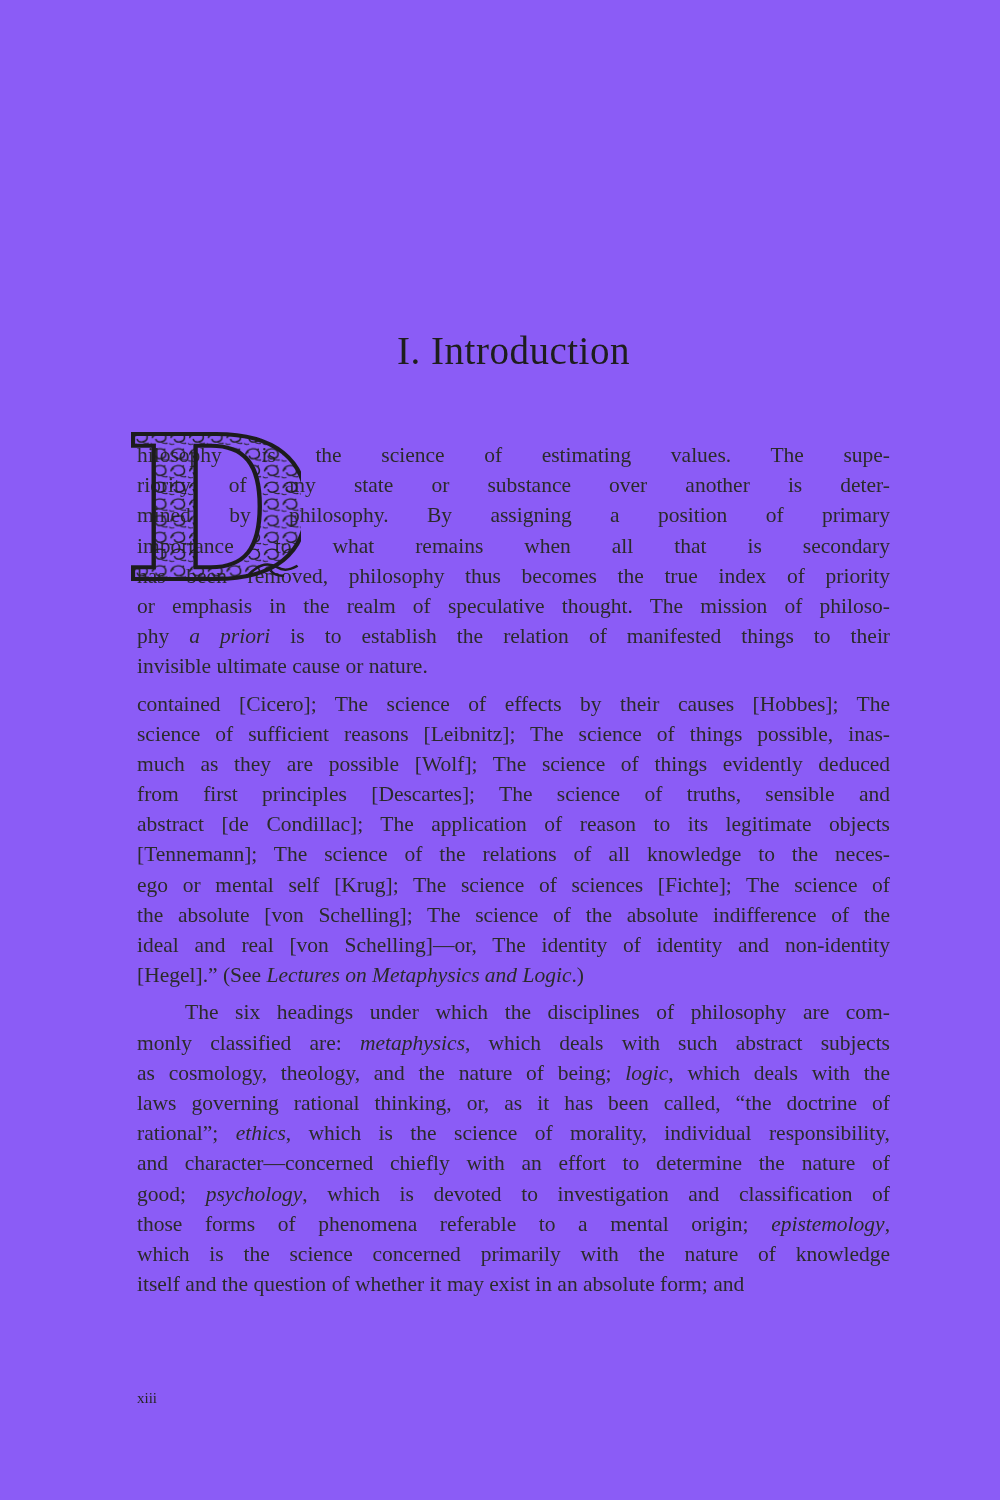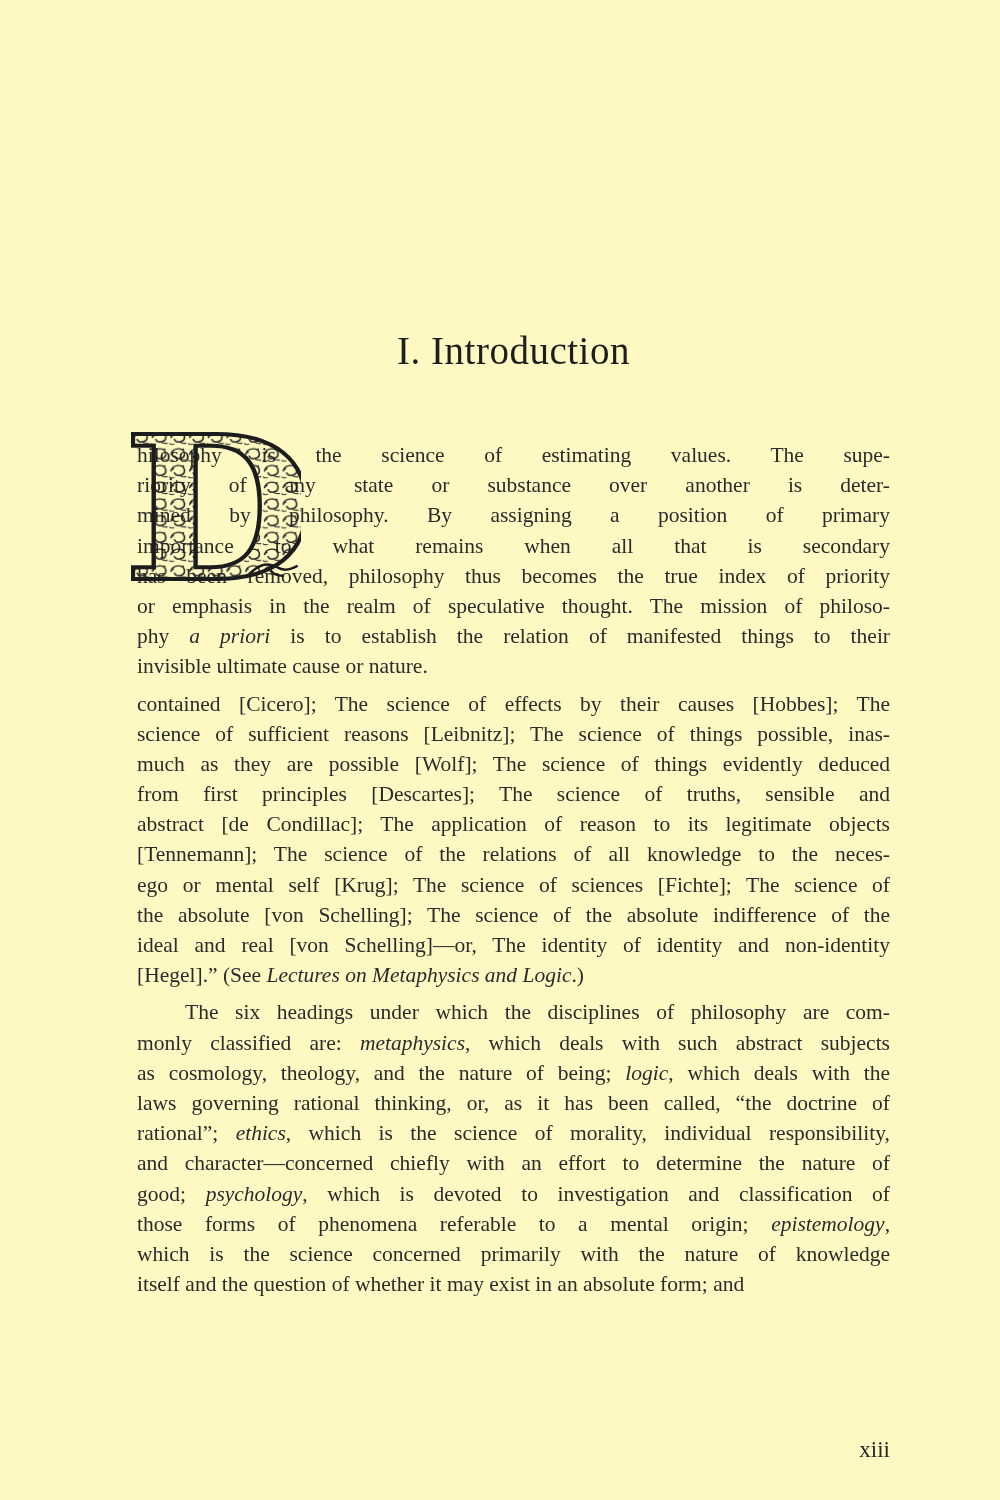--- a/index.html
+++ b/index.html
@@ -1,20 +1,20 @@
 <!DOCTYPE html>
 <html><head>
 <meta charset="utf-8">
 <style>
   html, body { margin: 0; padding: 0; background: #ffffff; }
   .page {
     position: relative;
     width: 1000px;
     height: 1500px;
-    background: #fef9c3;
+    background: #8b5cf6;
     font-family: "Liberation Serif", serif;
     color: #2b2b2b;
     overflow: hidden;
   }
   .title {
     position: absolute;
     top: 327px;
     left: 137px;
     width: 753px;
     text-align: center;
@@ -43,25 +43,25 @@
   .line.para-end { text-align-last: left; }
   .drop-cap {
     position: absolute;
     left: -6px;
     top: -11px;
     width: 170px;
     height: 152px;
   }
   .pagenum {
     position: absolute;
-    top: 1437px;
+    top: 1390px;
     left: 137px;
     width: 753px;
-    text-align: right;
-    font-size: 23px;
+    text-align: left;
+    font-size: 15px;
     color: #262626;
   }
 </style>
 </head>
 <body>
 
 <div class="page">
 
   <div class="title">I. Introduction</div>
 

